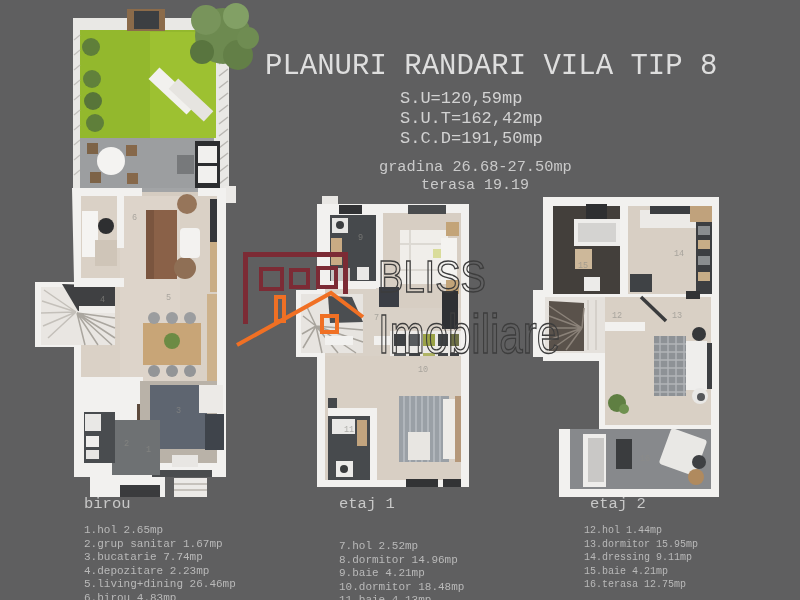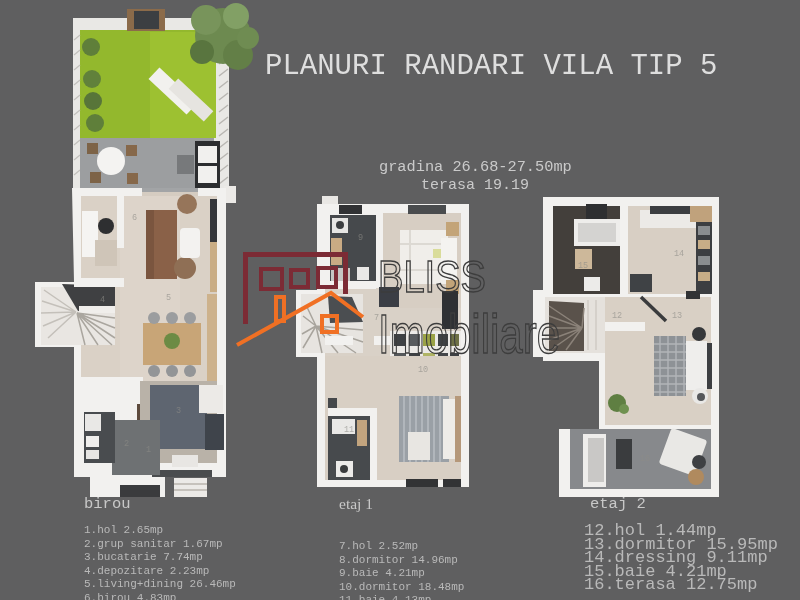--- a/index.html
+++ b/index.html
@@ -379,49 +379,50 @@
 <text x="418" y="372">10</text>
 <text x="344" y="432">11</text>
 <text x="578" y="268">15</text>
 <text x="674" y="256">14</text>
 <text x="612" y="318">12</text>
 <text x="672" y="318">13</text>
 <text x="640" y="461">16</text>
 </g>
 </svg>
 
-<div class="t" style="left:265px;top:50px;font-size:29px;color:#dedede;">PLANURI RANDARI VILA TIP 5</div>
-
+<div class="t" style="left:265px;top:50px;font-size:29px;color:#dedede;">PLANURI RANDARI VILA TIP 8</div>
+
+<div class="t" style="left:400px;top:89px;font-size:17px;line-height:20px;color:#d2d2d2;">S.U=120,59mp<br>S.U.T=162,42mp<br>S.C.D=191,50mp</div>
 
 <div class="t" style="left:379px;top:158px;font-size:15.3px;color:#cacaca;">gradina 26.68-27.50mp</div>
 
 <div class="t" style="left:421px;top:177px;font-size:15px;color:#cacaca;">terasa 19.19</div>
 
 <svg width="800" height="600" viewBox="0 0 800 600" style="position:absolute;left:0;top:0;font-family:'Liberation Sans',sans-serif">
 <text x="378" y="292" font-size="45" fill="none" stroke="#3d3d3d" stroke-width="1.4" textLength="108" lengthAdjust="spacingAndGlyphs">BLISS</text>
 <text x="378" y="353" font-size="55" fill="none" stroke="#3d3d3d" stroke-width="1.4" textLength="182" lengthAdjust="spacingAndGlyphs">Imobiliare</text>
 </svg>
 
 <div class="t" style="left:84px;top:495px;font-size:15.5px;color:#c8c8c8;">birou</div>
 
-<div class="t" style="left:339px;top:495px;font-size:15.5px;color:#c8c8c8;font-family:Liberation Serif, serif;">etaj 1</div>
+<div class="t" style="left:339px;top:495px;font-size:15.5px;color:#c8c8c8;">etaj 1</div>
 
 <div class="t" style="left:584px;top:495px;font-size:15.5px;color:#c8c8c8;margin-left:6px;">etaj 2</div>
 
 <div class="t" style="left:84px;top:524px;font-size:11px;line-height:13.5px;color:#b9b9b9;">1.hol 2.65mp
 2.grup sanitar 1.67mp
 3.bucatarie 7.74mp
 4.depozitare 2.23mp
 5.living+dining 26.46mp
 6.birou 4.83mp</div>
 
 <div class="t" style="left:339px;top:540px;font-size:11px;line-height:13.5px;color:#b9b9b9;">7.hol 2.52mp
 8.dormitor 14.96mp
 9.baie 4.21mp
 10.dormitor 18.48mp
 11.baie 4.13mp</div>
 
-<div class="t" style="left:584px;top:524px;font-size:17px;line-height:13.5px;color:#b9b9b9;">12.hol 1.44mp
+<div class="t" style="left:584px;top:524px;font-size:10px;line-height:13.5px;color:#b9b9b9;">12.hol 1.44mp
 13.dormitor 15.95mp
 14.dressing 9.11mp
 15.baie 4.21mp
 16.terasa 12.75mp</div>
 </div>
 
 </body></html>

